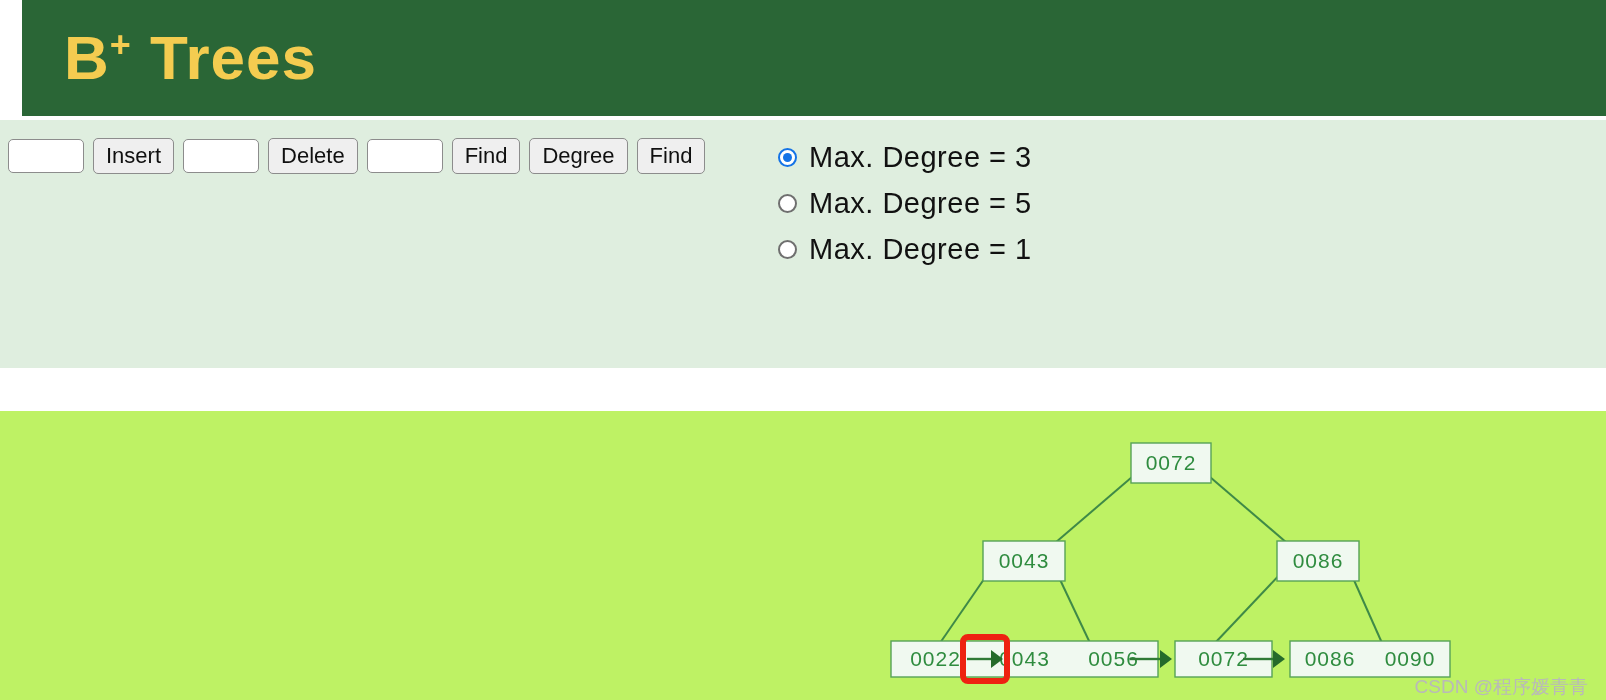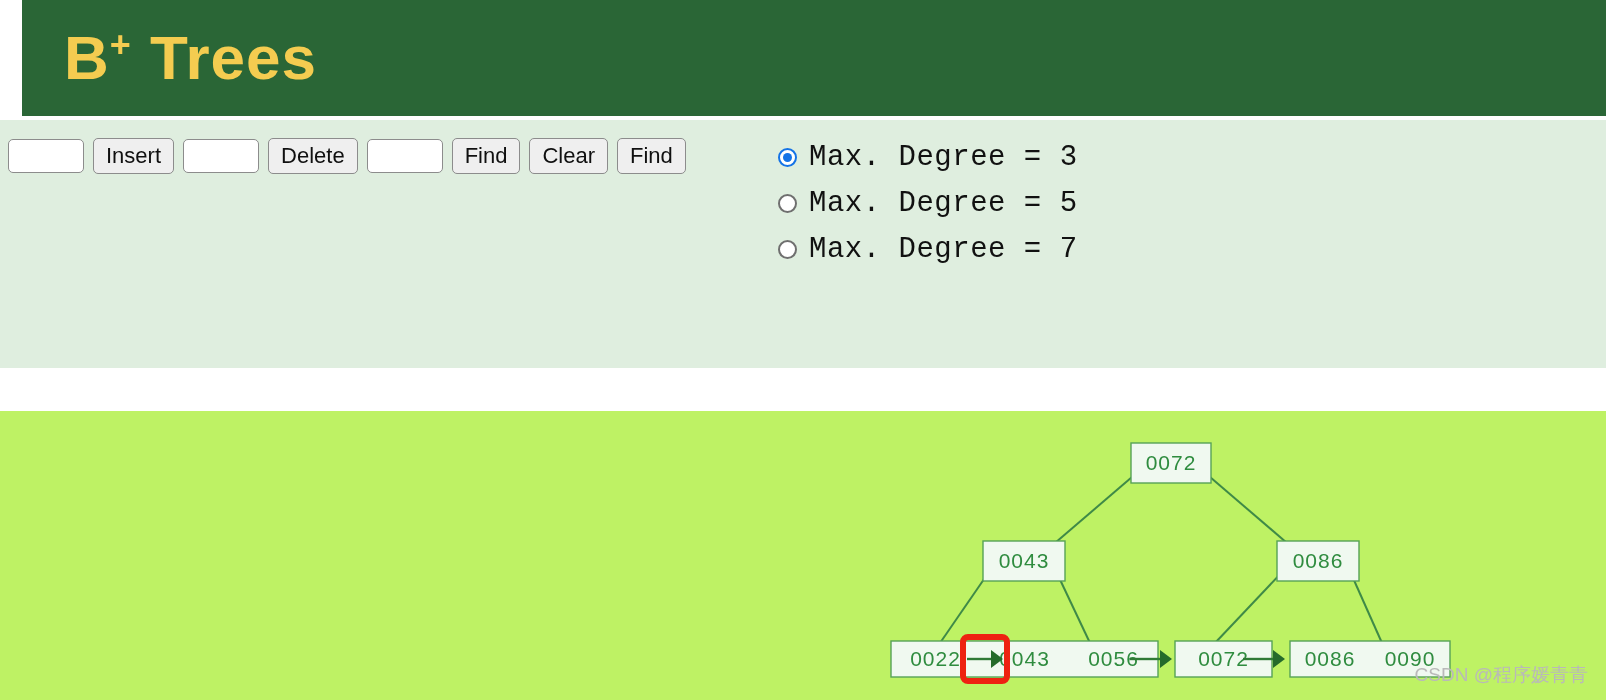--- a/index.html
+++ b/index.html
@@ -91,21 +91,20 @@
   #degree-options {
     position: absolute;
     left: 778px;
     top: 14px;
   }
   .radio-row {
     display: flex;
     align-items: center;
     height: 46px;
     gap: 12px;
-    font-family: Liberation Mono, monospace;
   }
   .radio-dot {
     width: 19px;
     height: 19px;
     box-sizing: border-box;
     border-radius: 50%;
     border: 2px solid #6f6f6f;
     background: #ffffff;
     flex: 0 0 auto;
     position: relative;
@@ -177,21 +176,21 @@
     fill: none;
     stroke: #ee2211;
     stroke-width: 6;
     rx: 5;
   }
 
   
   #watermark {
     position: absolute;
     right: 18px;
-    bottom: 12px;
+    bottom: 0;
     color: #b9b9b9;
     font-size: 19px;
     font-family: "Liberation Sans", sans-serif;
     white-space: nowrap;
   }
 </style>
 </head>
 <body>
 
 <div id="header-banner">
@@ -205,36 +204,36 @@
   <div id="toolbar">
     <input class="txt-input" type="text" placeholder="" style="">
     <button class="tb-button">Insert</button>
 
     <input class="txt-input" type="text" placeholder="" style="">
     <button class="tb-button">Delete</button>
 
     <input class="txt-input" type="text" placeholder="" style="">
     <button class="tb-button">Find</button>
 
-    <button class="tb-button">Clear</button>
+    <button class="tb-button">Degree</button>
     <button class="tb-button">Find</button>
   </div>
 
   <div id="degree-options">
     <div class="radio-row">
       <span class="radio-dot checked"></span>
       <span class="radio-label">Max. Degree = 3</span>
     </div>
     <div class="radio-row">
       <span class="radio-dot"></span>
       <span class="radio-label">Max. Degree = 5</span>
     </div>
     <div class="radio-row">
       <span class="radio-dot"></span>
-      <span class="radio-label">Max. Degree = 7</span>
+      <span class="radio-label">Max. Degree = 1</span>
     </div>
   </div>
 
 </div>
 
 <div id="tree-canvas">
   <svg id="tree-svg" width="1606" height="332">
     <g id="edges">
         <line x1="1139" y1="60" x2="1055" y2="132" class="edge-line"></line>
         <line x1="1203" y1="60" x2="1287" y2="132" class="edge-line"></line>

